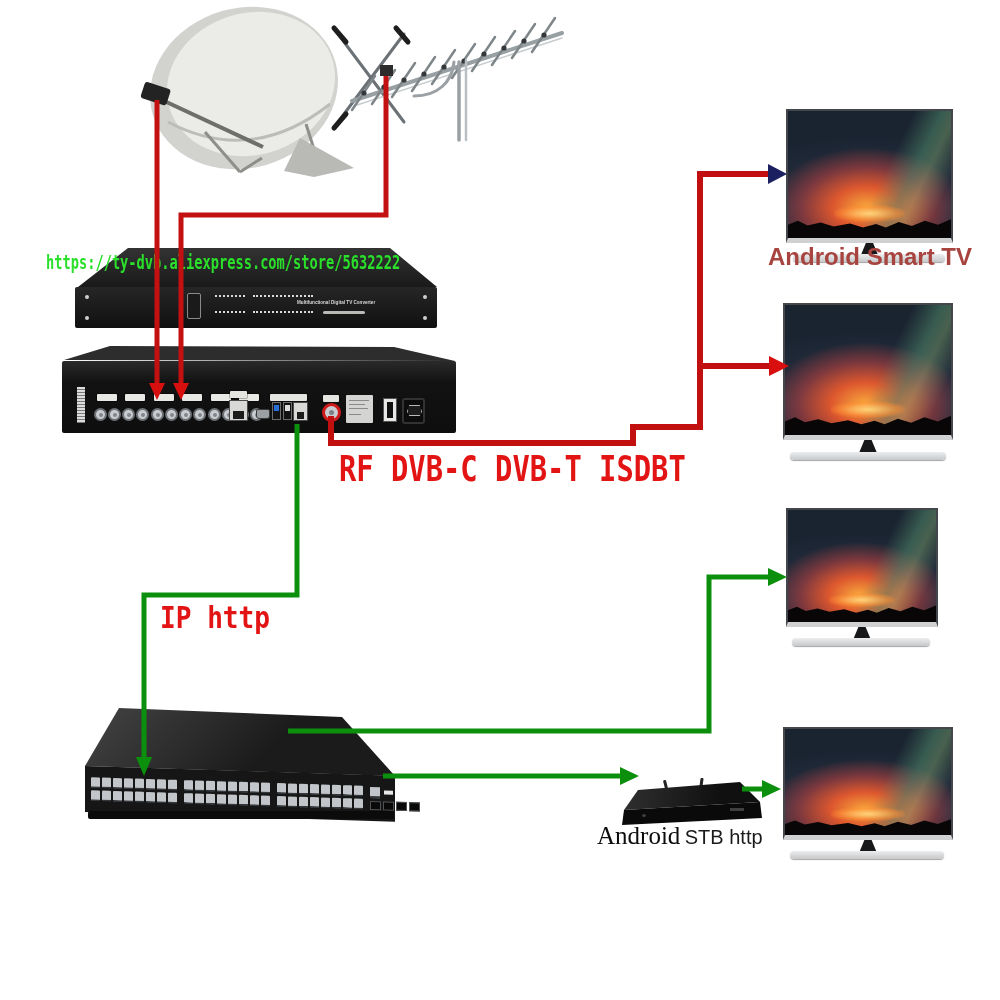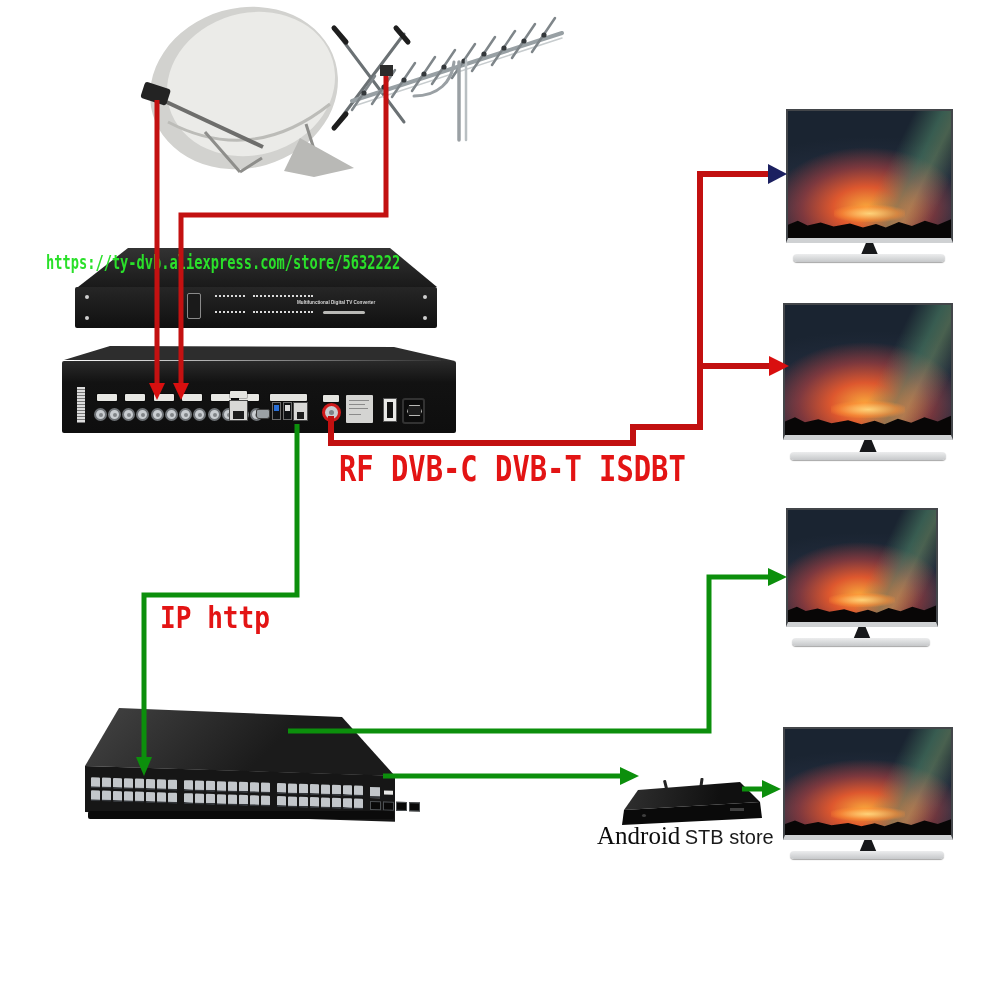--- a/index.html
+++ b/index.html
@@ -298,23 +298,24 @@
         <div class="glow"></div>
         <div class="trees"></div>
       </div>
     <div class="neck"></div>
     <div class="bar" style="left:7px;bottom:-19px;width:154px;"></div>
   </div>
 
   <div id="store-link" class="abs mono">https://ty-dvb.aliexpress.com/store/5632222</div>
   <div id="rf-label" class="abs mono">RF DVB-C DVB-T ISDBT</div>
   <div id="ip-label" class="abs mono">IP http</div>
+  <div id="smarttv-label" class="abs">Android Smart TV</div>
   <div id="stb-label" class="abs">
     <span class="p1">Android</span>
-    <span class="p2">STB store</span>
+    <span class="p2">STB http</span>
   </div>
 
   <svg id="wires" width="1000" height="1000" viewBox="0 0 1000 1000">
 
     <g>
       <ellipse cx="244" cy="88" rx="95" ry="80" fill="#d2d2cf" transform="rotate(-16 244 88)"></ellipse>
       <ellipse cx="251" cy="84" rx="85" ry="71" fill="#ebebe8" transform="rotate(-16 251 84)"></ellipse>
       <path d="M168,122 Q252,166 330,104" stroke="#bcbcb8" stroke-width="3" fill="none"></path>
       <path d="M160,99 L263,147" stroke="#6e6e6c" stroke-width="4"></path>
       <path d="M205,132 L240,172 M306,124 L320,168 M240,172 L262,158" stroke="#8e8e8b" stroke-width="3" fill="none"></path>

